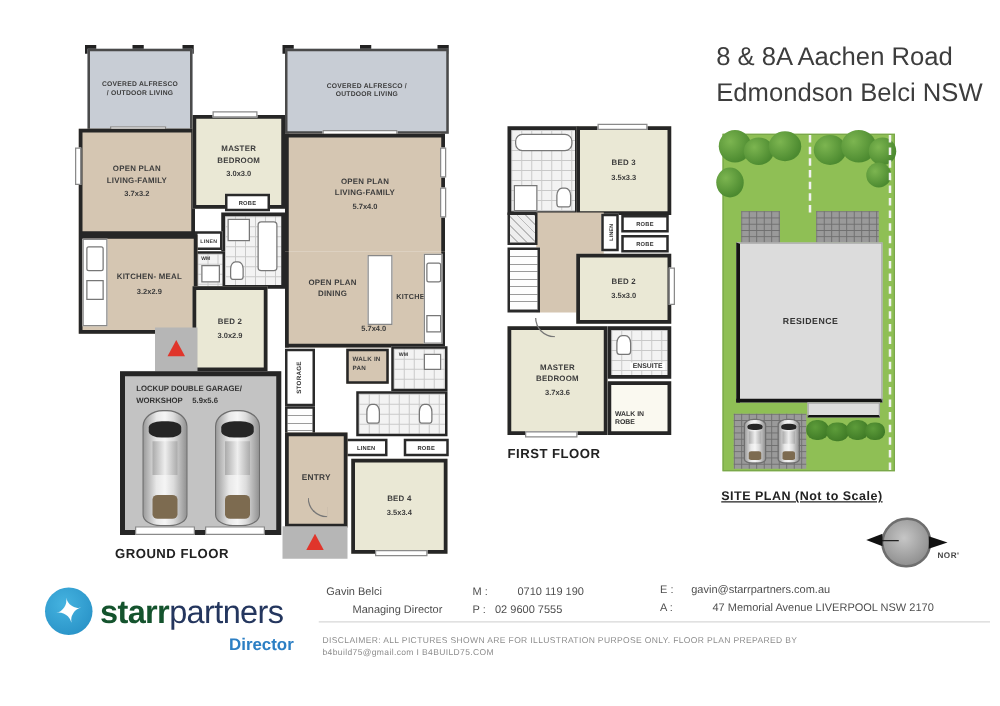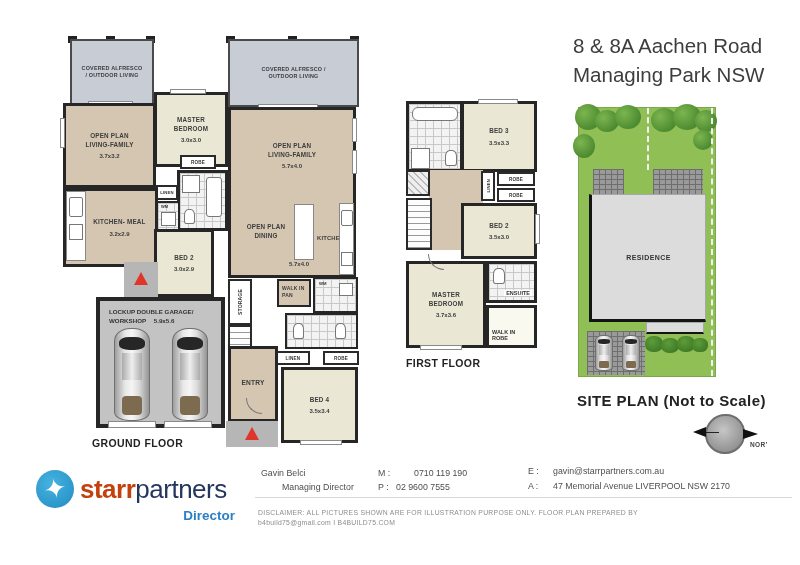--- a/index.html
+++ b/index.html
@@ -51,21 +51,21 @@
   .brandtxt{font-size:26px;letter-spacing:-0.5px;}
   .arc{position:absolute;border-left:1px solid #777;border-bottom:1px solid #777;border-radius:0 0 0 18px;width:15px;height:15px;}
 </style>
 </head>
 <body>
 
 <div class="canvas">
 
   <div class="title">
     <div>8 &amp; 8A Aachen Road</div>
-    <div>Managing Park NSW</div>
+    <div>Edmondson Belci NSW</div>
   </div>
 
   <div class="pier" style="left:68px;top:36px;"></div>
   <div class="pier" style="left:106px;top:36px;"></div>
   <div class="pier" style="left:146px;top:36px;"></div>
   <div class="room greybg alf" style="left:70px;top:39px;width:84px;height:66px;">
     <span class="rname" style="font-size:5.4px;width:64px;">COVERED ALFRESCO / OUTDOOR LIVING</span>
   </div>
   <div class="win" style="left:88px;top:101px;width:45px;height:5px;"></div>
 
@@ -272,49 +272,49 @@
     <div class="car" style="left:43px;top:227px;width:18px;height:36px;">
       <div class="ws"></div>
       <div class="roof"></div>
       <div class="rear"></div>
     </div>
     <div class="shrub" style="left:66px;top:228px;width:18px;height:16px;"></div>
     <div class="shrub" style="left:82px;top:230px;width:18px;height:15px;"></div>
     <div class="shrub" style="left:98px;top:228px;width:18px;height:16px;"></div>
     <div class="shrub" style="left:113px;top:230px;width:16px;height:14px;"></div>
   </div>
-  <div class="caption" style="left:577px;top:392px;font-size:15px;">SITE PLAN (Not to Scale)</div>
+  <div class="caption" style="left:577px;top:392px;font-size:10px;text-decoration:underline;">SITE PLAN (Not to Scale)</div>
 
   <div class="abs" style="left:695px;top:408px;width:90px;height:56px;">
     <div class="abs" style="left:10px;top:6px;width:40px;height:40px;border-radius:52% 48% 50% 50%;background:radial-gradient(circle at 45% 40%,#c6c6c6,#8d8d8d 80%);border:2px solid #6e6e6e;"></div>
     <div class="abs" style="left:4px;top:24px;width:20px;height:0;border-top:1px solid #222;"></div>
     <div class="abs" style="left:-2px;top:19px;width:0;height:0;border-top:5px solid transparent;border-bottom:5px solid transparent;border-right:13px solid #111;"></div>
     <div class="abs" style="left:48px;top:21px;width:0;height:0;border-top:5px solid transparent;border-bottom:5px solid transparent;border-left:15px solid #111;"></div>
     <div class="abs" style="left:55px;top:33px;font-size:6.5px;font-weight:bold;color:#444;letter-spacing:.4px;">NOR'</div>
   </div>
 
   <div class="abs" style="left:36px;top:468px;width:210px;height:42px;display:flex;align-items:center;">
     <div style="width:38px;height:38px;border-radius:50%;background:radial-gradient(circle at 40% 35%,#45b3e0,#2b95c9 75%);display:flex;align-items:center;justify-content:center;flex:0 0 auto;">
       <span style="color:#fff;font-size:27px;transform:rotate(-12deg);line-height:1;">✦</span>
     </div>
     <div style="margin-left:6px;white-space:nowrap;">
-      <span class="brandtxt" style="font-weight:bold;color:#c2410c;">starr</span><span class="brandtxt" style="color:#24365e;">partners</span>
+      <span class="brandtxt" style="font-weight:bold;color:#14532d;">starr</span><span class="brandtxt" style="color:#24365e;">partners</span>
     </div>
   </div>
   <div class="abs" style="left:140px;top:508px;width:95px;text-align:right;font-size:13.5px;font-weight:bold;color:#2c7fc4;">Director</div>
 
   <div class="c-small" style="left:261px;top:468px;">Gavin  Belci</div>
   <div class="c-small" style="left:262px;top:482px;margin-left:20px;">Managing Director</div>
   <div class="c-small" style="left:378px;top:468px;">M :</div>
   <div class="c-small" style="left:414px;top:468px;">0710 119 190</div>
   <div class="c-small" style="left:378px;top:482px;">P :</div>
   <div class="c-small" style="left:396px;top:482px;">02 9600 7555</div>
   <div class="c-small" style="left:528px;top:466px;">E :</div>
   <div class="c-small" style="left:553px;top:466px;">gavin@starrpartners.com.au</div>
   <div class="c-small" style="left:528px;top:481px;">A :</div>
-  <div class="c-small" style="left:553px;top:481px;">47 Memorial Avenue LIVERPOOL NSW 2170</div>
+  <div class="c-small" style="left:570px;top:481px;">47 Memorial Avenue LIVERPOOL NSW 2170</div>
 
   <div class="abs" style="left:255px;top:497px;width:537px;height:1px;background:#d8d8d8;"></div>
 
   <div class="disc" style="left:258px;top:509px;width:520px;">DISCLAIMER: ALL PICTURES SHOWN ARE FOR ILLUSTRATION PURPOSE ONLY. FLOOR PLAN PREPARED BY</div>
   <div class="disc" style="left:258px;top:519px;width:520px;">b4build75@gmail.com   I   B4BUILD75.COM</div>
 
 </div>
 
 </body></html>

